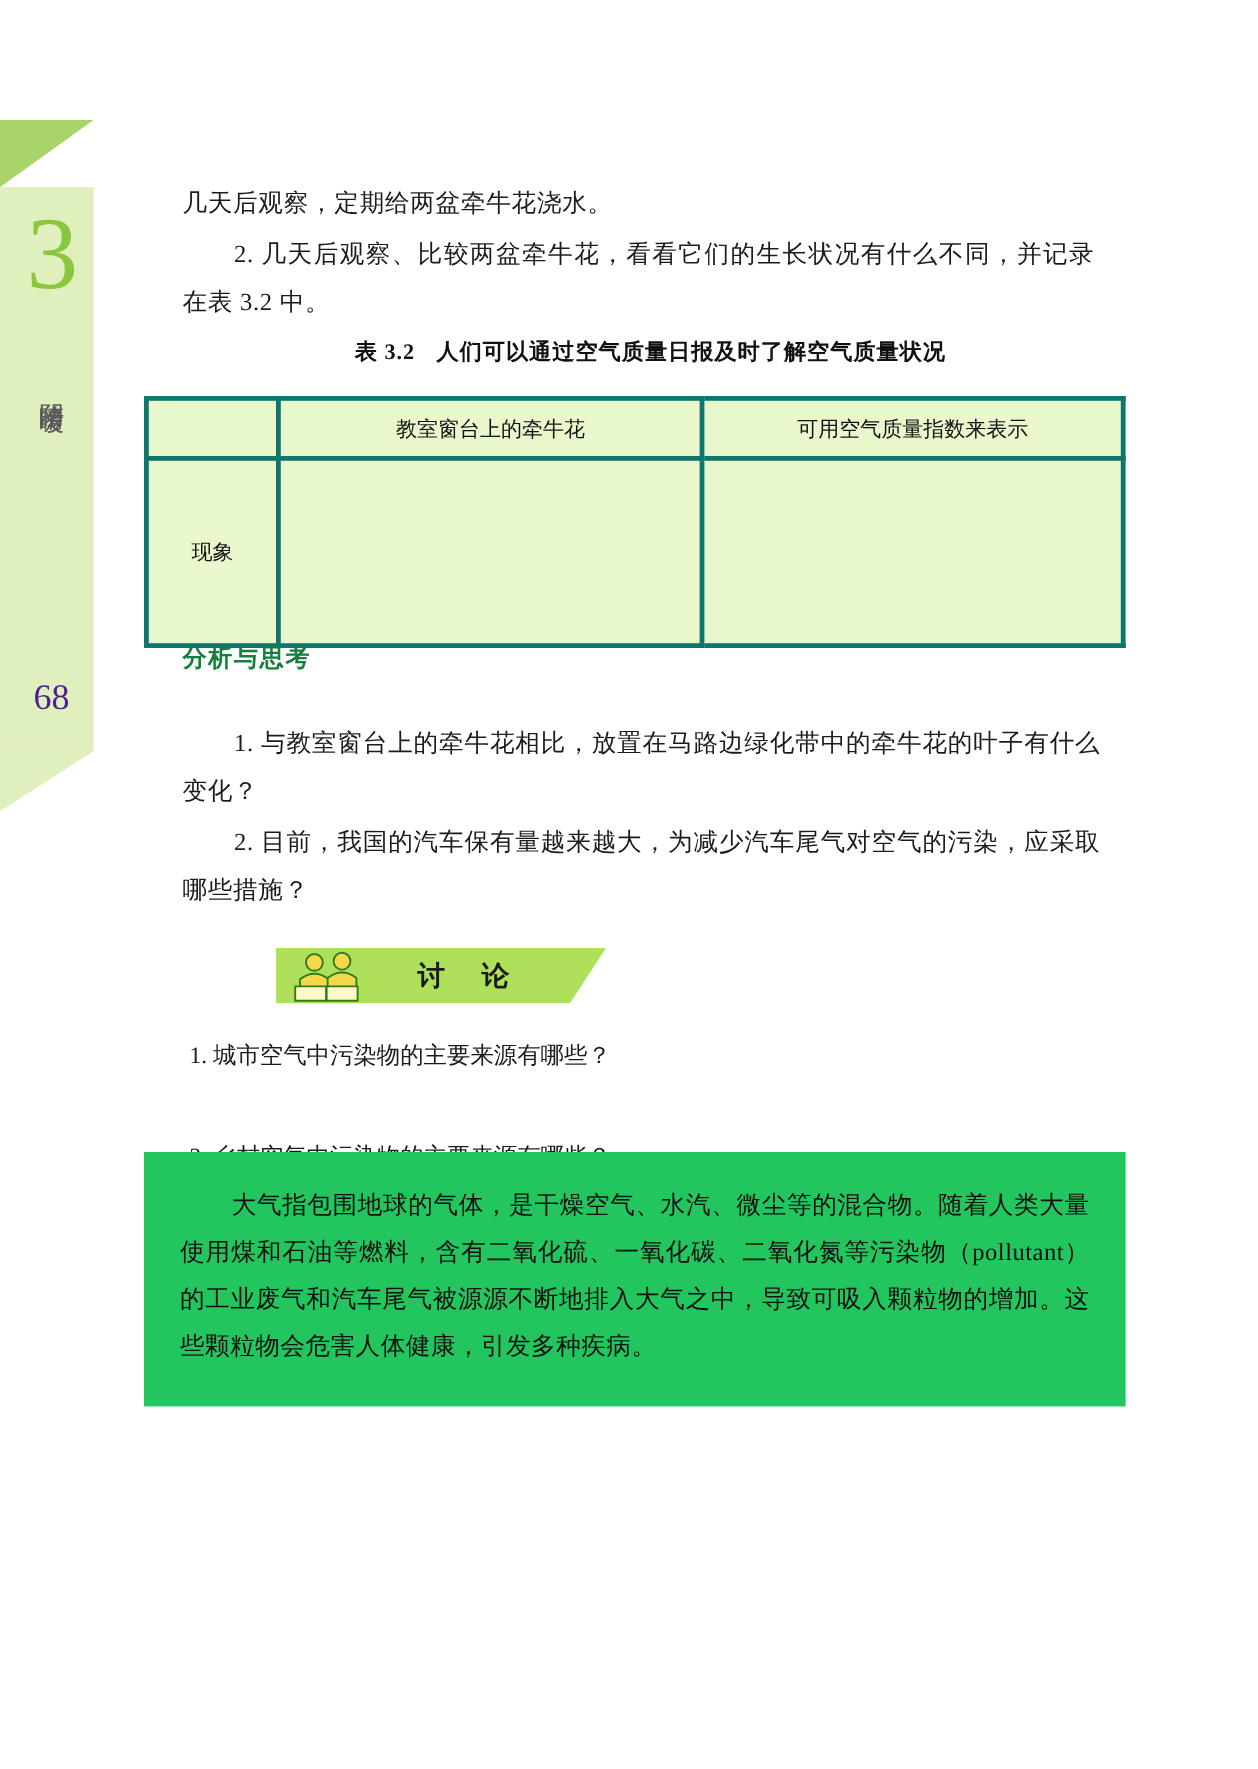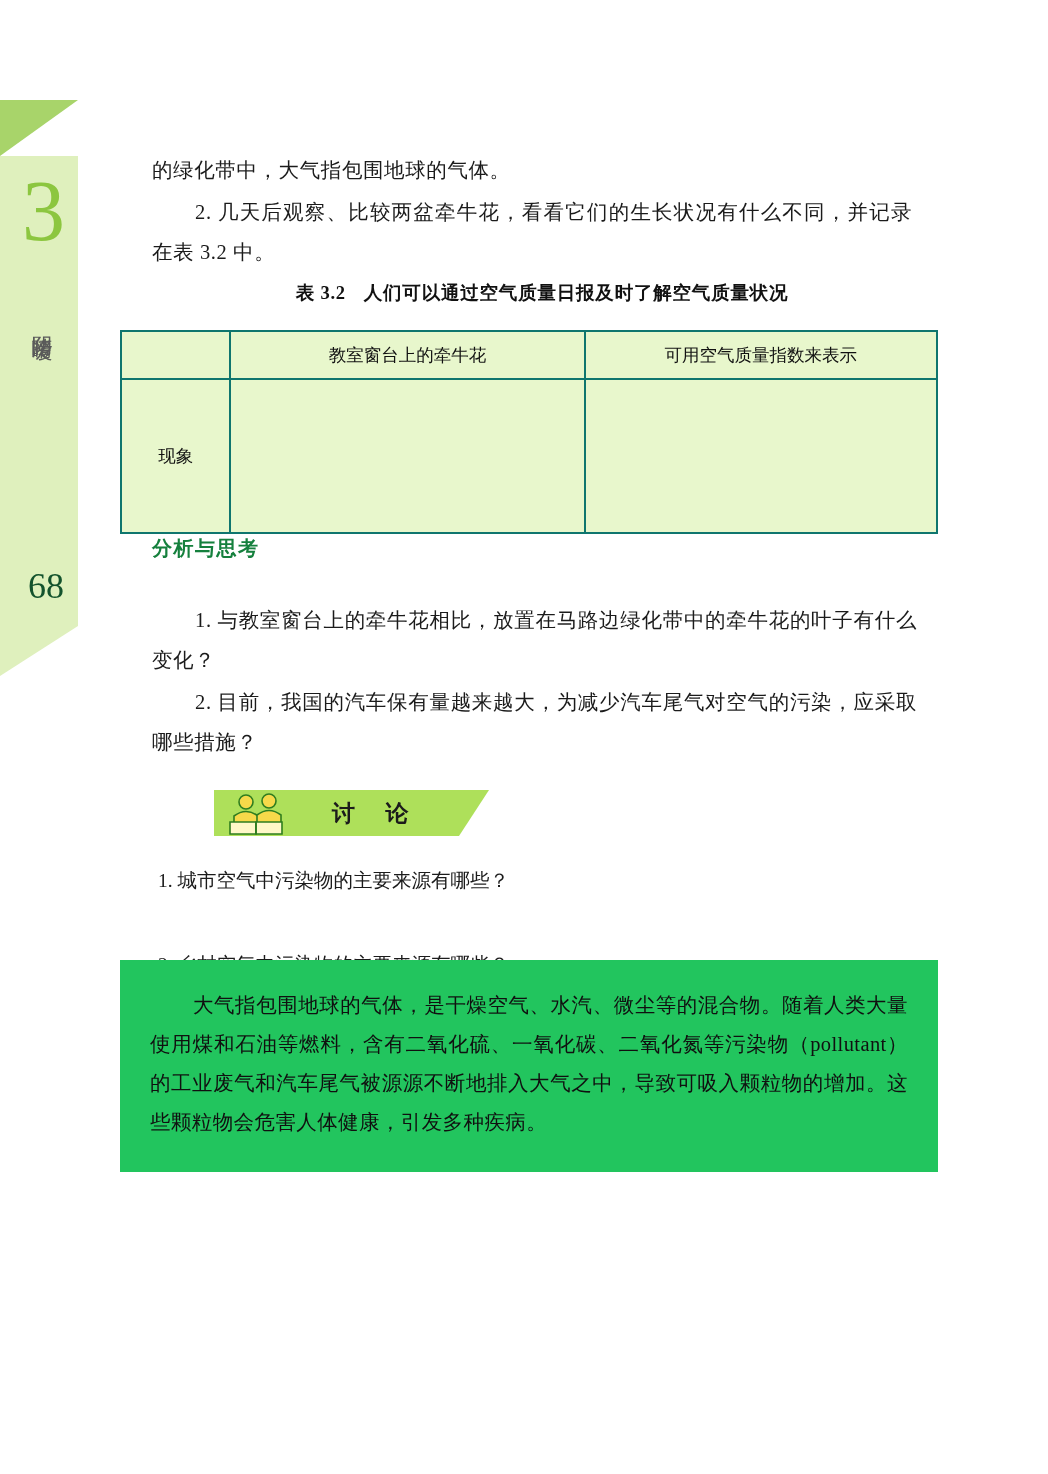--- a/index.html
+++ b/index.html
@@ -69,22 +69,22 @@
     color: #5a5a5a;
     letter-spacing: 1px;
     writing-mode: vertical-rl;
     text-orientation: upright;
     font-family: "Liberation Sans", sans-serif;
   }
   .page-number {
     position: absolute;
     left: 28px;
     top: 565px;
-    font-size: 36px;
-    color: #14532d;
+    font-size: 30px;
+    color: #4c1d95;
     font-family: "Liberation Serif", serif;
   }
 
   
   .content {
     position: absolute;
     left: 120px;
     top: 0;
     width: 818px;
   }
@@ -118,21 +118,21 @@
 
   table.exp {
     position: absolute;
     left: 0px;
     top: 330px;
     width: 818px;
     border-collapse: collapse;
     background: #e8f7cc;
   }
   table.exp th, table.exp td {
-    border: 2px solid #0f766e;
+    border: 4px solid #0f766e;
     font-size: 17.5px;
     font-family: "Liberation Sans", sans-serif;
     color: #111;
     font-weight: normal;
     text-align: center;
     padding: 0;
   }
   table.exp tr.head th { height: 46px; }
   table.exp tr.body td { height: 152px; }
   .col-a { width: 108px; }
@@ -149,21 +149,21 @@
     color: #15803d;
     letter-spacing: 1.5px;
   }
 
   .q-line1 { position: absolute; left: 32px; top: 600px; width: 765px; }
   .q-line2 { position: absolute; left: 32px; top: 682px; width: 765px; }
 
   
   .discuss {
     position: absolute;
-    left: 94px;
+    left: 110px;
     top: 790px;
     width: 275px;
     height: 46px;
   }
   .discuss-bg {
     position: absolute;
     left: 0; top: 0;
     width: 245px;
     height: 46px;
     background: #aee05a;
@@ -229,21 +229,21 @@
   <div class="rail-triangle"></div>
   <div class="rail-band"></div>
   <div class="rail-band-foot"></div>
   <div class="chapter-num">3</div>
   <div class="rail-vert-text">阴晴冷暖</div>
   <div class="page-number">68</div>
 </div>
 
 <div class="content">
 
-  <p class="para p-line1">的绿化带中，大气指包围地球的气体。</p>
+  <p class="para p-line1">几天后观察，定期给两盆牵牛花浇水。</p>
   <p class="para p-line2 indent2">2. 几天后观察、比较两盆牵牛花，看看它们的生长状况有什么不同，并记录在表 3.2 中。</p>
 
   <div class="table-caption">
     <span class="num">表 3.2</span>&nbsp;&nbsp;&nbsp;<span>人们可以通过空气质量日报及时了解空气质量状况</span>
   </div>
 
   <table class="exp">
     <tbody>
         <tr class="head">
       <th class="col-a"></th>

